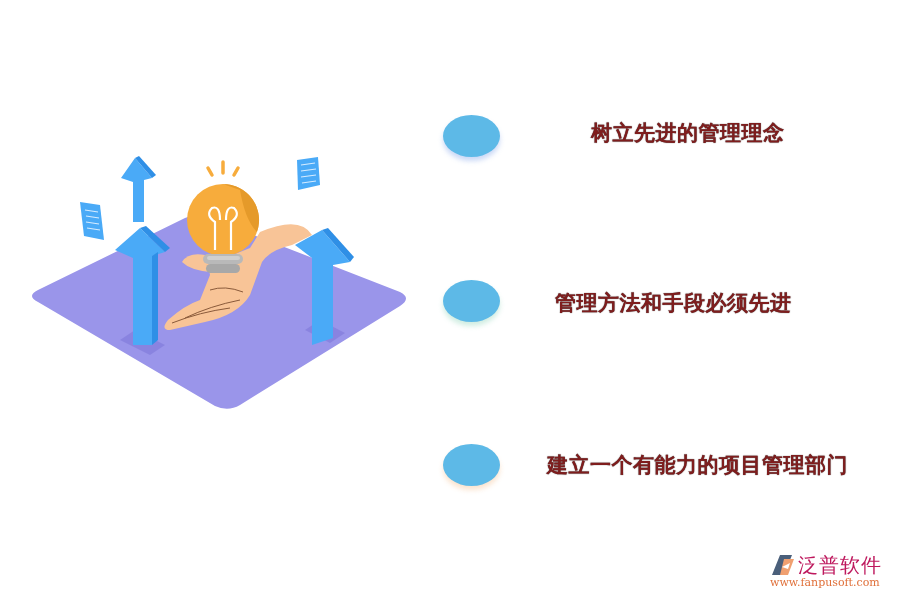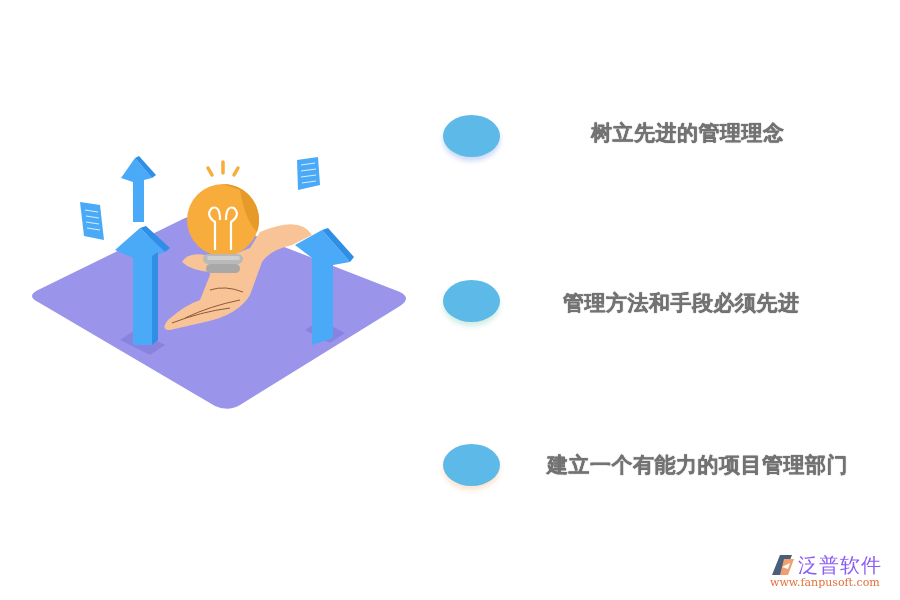--- a/index.html
+++ b/index.html
@@ -4,24 +4,24 @@
 <style>
   html, body { margin:0; padding:0; }
   body { width:900px; height:600px; background:#ffffff; position:relative; overflow:hidden;
          font-family:"DejaVu Sans", "Liberation Sans", sans-serif; }
   .illustration { position:absolute; left:0; top:0; width:430px; height:600px; }
   .item { position:absolute; left:443px; height:44px; display:flex; align-items:center; }
   .bullet { width:57px; height:42px; border-radius:50%; background:#5db9e7; flex:none; }
   .b1 { box-shadow:0 4px 5px rgba(140,170,235,0.45); }
   .b2 { box-shadow:0 4px 5px rgba(150,215,190,0.45); }
   .b3 { box-shadow:0 4px 5px rgba(245,195,150,0.45); }
-  .label { position:absolute; font-size:21px; font-weight:bold; color:#737373; white-space:nowrap;
+  .label { position:absolute; font-size:21px; font-weight:bold; color:#7f1d1d; white-space:nowrap;
            text-shadow:0 0 1px #333; letter-spacing:0.5px; }
   .logo { position:absolute; left:768px; top:552px; width:125px; height:40px; }
-  .logo-name { position:absolute; left:30px; top:0; font-size:20px; color:#8b5cf6; letter-spacing:1px; white-space:nowrap; }
+  .logo-name { position:absolute; left:30px; top:0; font-size:20px; color:#be185d; letter-spacing:1px; white-space:nowrap; }
   .logo-url { position:absolute; left:2px; top:24px; font-size:11px; color:#e0703a;
               font-family:"DejaVu Serif", "Liberation Serif", serif; white-space:nowrap; }
 </style>
 </head>
 <body>
 
 <svg class="illustration" viewBox="0 0 430 600">
 
   <path d="M38,290 L185,218 Q198,212 210,218 L400,292 Q412,298 400,306 L240,405 Q228,412 215,406 L38,302 Q26,296 38,290 Z" fill="#9a95ea"></path>
 
@@ -72,21 +72,21 @@
 </svg>
 
 <div class="item" style="top:114px;">
   <div class="bullet b1"></div>
 </div>
 <div class="label" style="left:591px; top:119px;">树立先进的管理理念</div>
 
 <div class="item" style="top:279px;">
   <div class="bullet b2"></div>
 </div>
-<div class="label" style="left:555px; top:289px;margin-left:8px;">管理方法和手段必须先进</div>
+<div class="label" style="left:555px; top:289px;">管理方法和手段必须先进</div>
 
 <div class="item" style="top:443px;">
   <div class="bullet b3"></div>
 </div>
 <div class="label" style="left:547px; top:451px;">建立一个有能力的项目管理部门</div>
 
 <div class="logo">
   <svg width="28" height="24" viewBox="0 0 28 24" style="position:absolute;left:2px;top:1px;">
     <path d="M10,2 L22,2 L14,22 L2,22 Z" fill="#4a5f7a"></path>
     <path d="M14,6 L24,6 L18,22 L10,22 Z" fill="#f0a070"></path>

